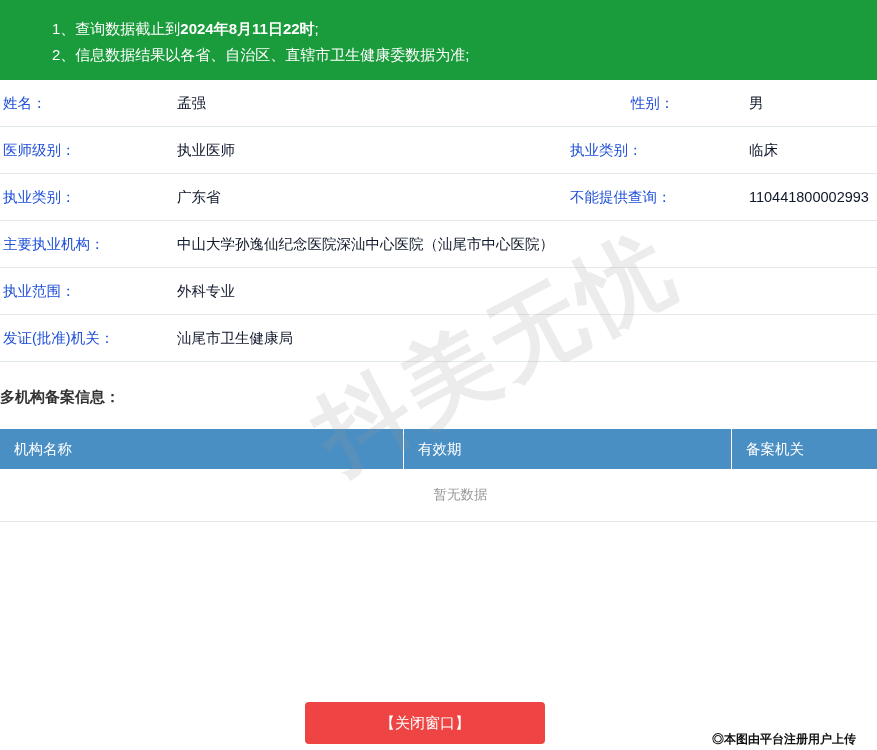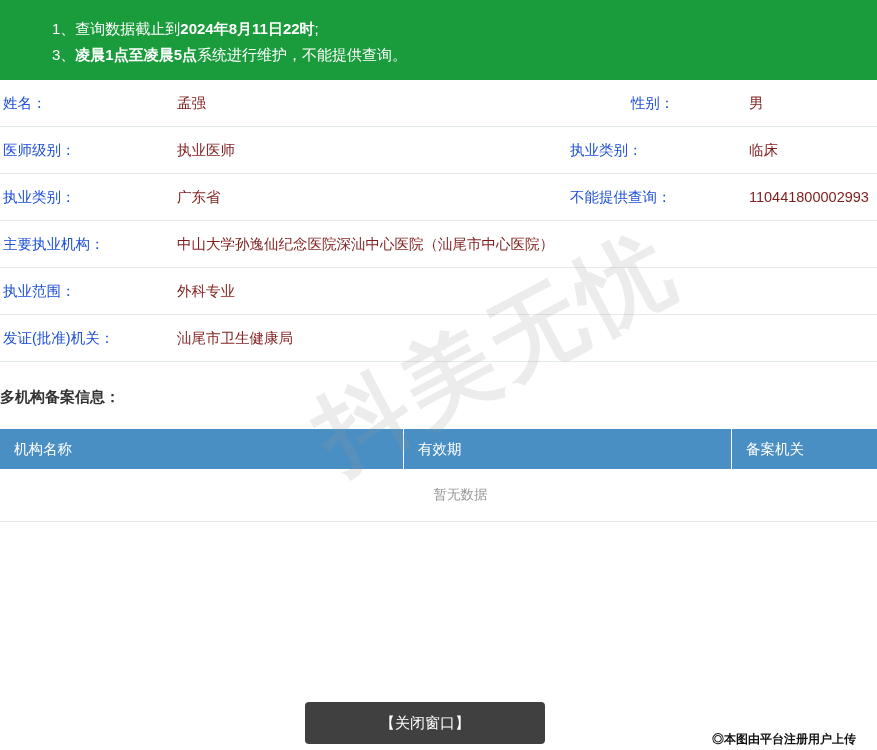--- a/index.html
+++ b/index.html
@@ -45,21 +45,21 @@
     vertical-align: middle;
     padding: 0;
     color: #333;
   }
   td.label {
     padding-left: 3px;
     color: #1d4ed8;
   }
   td.value {
     padding-left: 14px;
-    color: #7f1d1d;
+    color: #0f172a;
   }
   .col-l1 { width: 160px; }
   .col-v1 { width: 390px; }
   .col-l2 { width: 165px; text-align: center; }
   .col-v2 { width: 162px; }
 
   
   .section-title {
     font-size: 15px;
     font-weight: bold;
@@ -118,21 +118,21 @@
     width: 877px;
     height: 56px;
   }
   .close-btn {
     position: absolute;
     left: 425px;
     top: 8px;
     transform: translateX(-50%);
     width: 240px;
     height: 42px;
-    background: #404040;
+    background: #ef4444;
     color: #ffffff;
     border: none;
     border-radius: 4px;
     font-size: 15px;
     font-family: "Liberation Sans", sans-serif;
     cursor: pointer;
   }
   .upload-note {
     position: absolute;
     right: 21px;
@@ -141,21 +141,21 @@
     color: #111111;
     font-weight: bold;
     white-space: nowrap;
   }
 </style>
 </head>
 <body>
 
 <div class="notice">
   <div class="notice-item">1、查询数据截止到<b>2024年8月11日22时</b>;</div>
-  <div class="notice-item">3、<b>凌晨1点至凌晨5点</b>系统进行维护，不能提供查询。</div>
+  <div class="notice-item">2、信息数据结果以各省、自治区、直辖市卫生健康委数据为准;</div>
 </div>
 
 <table class="info-table">
   <tbody>
     <tr>
       <td class="label col-l1">姓名：</td>
       <td class="value col-v1">孟强</td>
       <td class="label col-l2">性别：</td>
       <td class="value col-v2">男</td>
     </tr>

